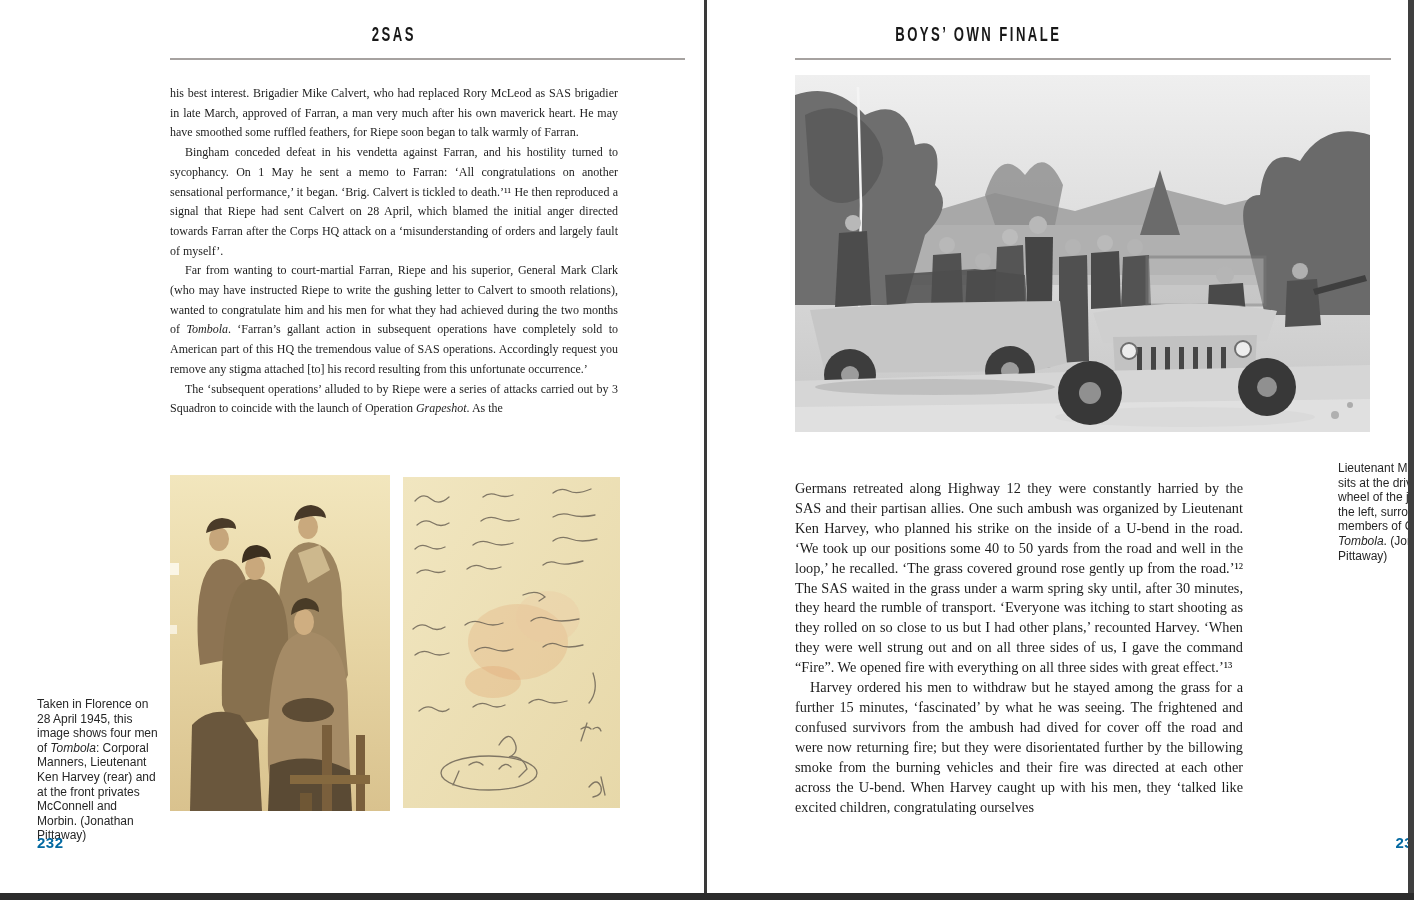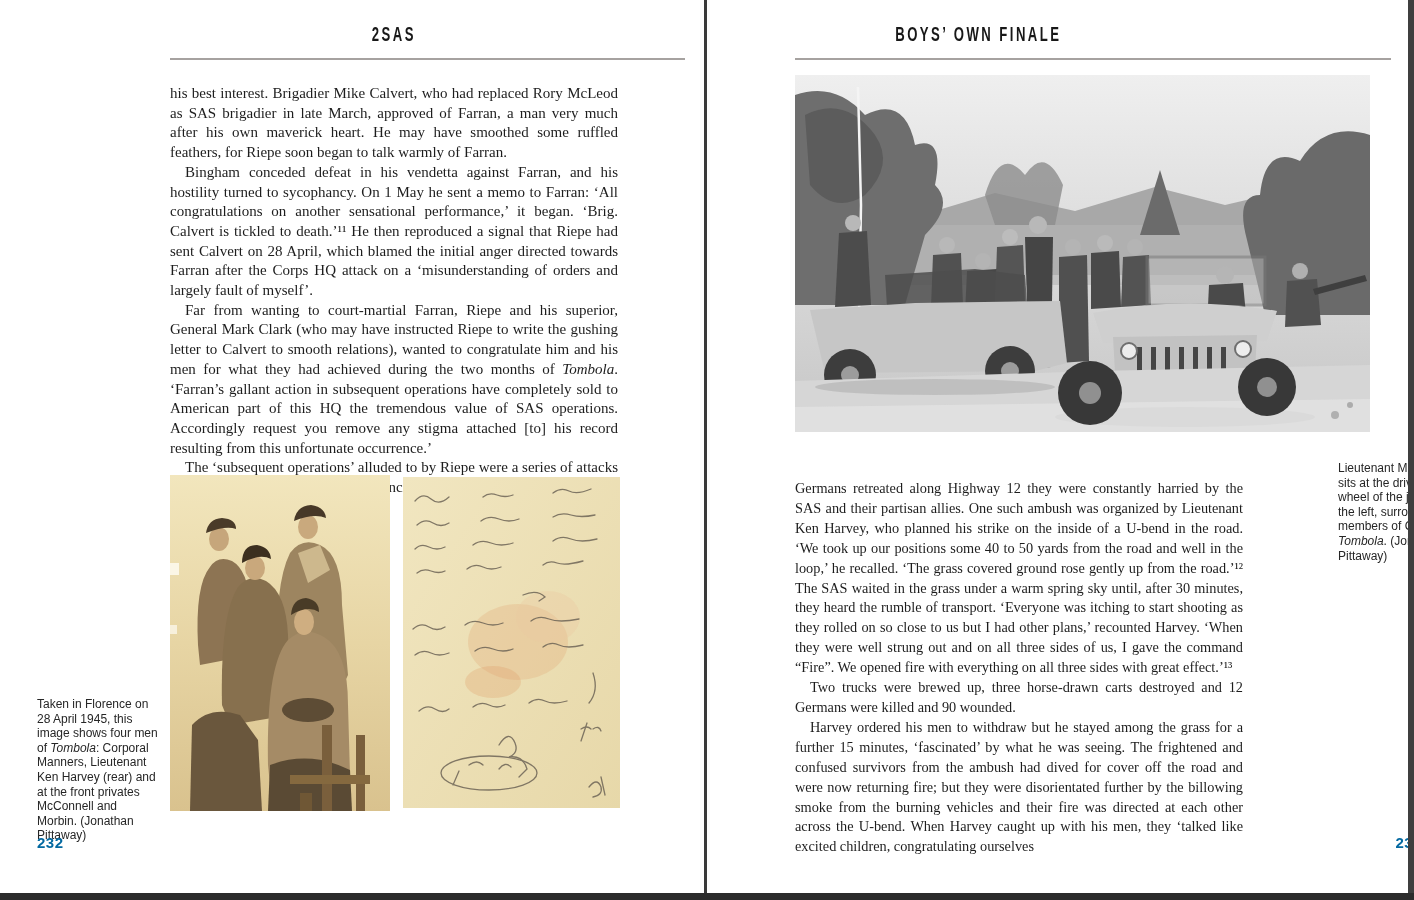--- a/index.html
+++ b/index.html
@@ -22,21 +22,21 @@
 
   .header-rule{position:absolute;top:58px;height:0;border-top:2px solid #a6a2a0;}
   .left-rule{left:170px;width:515px;}
   .right-rule{left:795px;width:596px;}
 
   
   .body-text{
     position:absolute;text-align:justify;color:#1d1d1d;
     font-family:"Liberation Serif", serif;
   }
-  .body-left{left:170px;top:84px;width:448px;font-size:15px;line-height:19.7px;}
+  .body-left{left:170px;top:84px;width:448px;font-size:12px;line-height:19.7px;}
   .body-right{left:795px;top:457px;width:448px;font-size:14.3px;line-height:19.9px;margin-top:22px;}
   .body-text p{margin:0;}
   .body-text p.ind{text-indent:15px;}
 
   
   .photo{position:absolute;margin:0;padding:0;overflow:hidden;}
   .photo svg{display:block;width:100%;height:100%;}
   .portrait{left:170px;top:475px;width:220px;height:336px;}
   .note{left:403px;top:477px;width:217px;height:331px;}
   .jeeps{left:795px;top:75px;width:575px;height:357px;}
@@ -252,21 +252,20 @@
           <circle cx="295" cy="318" r="11" fill="#909090"></circle>
         <circle cx="472" cy="312" r="29" fill="#383838"></circle>
           <circle cx="472" cy="312" r="10" fill="#909090"></circle>
         <circle cx="540" cy="340" r="4" fill="#b0b0b0"></circle>
           <circle cx="555" cy="330" r="3" fill="#acacac"></circle>
       </svg>
     </figure>
 
     <div class="body-text body-right">
       <p>Germans retreated along Highway 12 they were constantly harried by the SAS and their partisan allies. One such ambush was organized by Lieutenant Ken Harvey, who planned his strike on the inside of a U-bend in the road. ‘We took up our positions some 40 to 50 yards from the road and well in the loop,’ he recalled. ‘The grass covered ground rose gently up from the road.’¹² The SAS waited in the grass under a warm spring sky until, after 30 minutes, they heard the rumble of transport. ‘Everyone was itching to start shooting as they rolled on so close to us but I had other plans,’ recounted Harvey. ‘When they were well strung out and on all three sides of us, I gave the command “Fire”. We opened fire with everything on all three sides with great effect.’¹³</p>
-      <p class="ind">Two trucks were brewed up, three horse-drawn carts destroyed and 12 Germans were killed and 90 wounded.</p>
       <p class="ind">Harvey ordered his men to withdraw but he stayed among the grass for a further 15 minutes, ‘fascinated’ by what he was seeing. The frightened and confused survivors from the ambush had dived for cover off the road and were now returning fire; but they were disorientated further by the billowing smoke from the burning vehicles and their fire was directed at each other across the U-bend. When Harvey caught up with his men, they ‘talked like excited children, congratulating ourselves</p>
     </div>
 
     <aside class="caption caption-right">Lieutenant Mike Eld sits at the driver’s wheel of the jeep on the left, surrounded by members of Operation <i>Tombola</i>. (Jonathan Pittaway)</aside>
     <div class="page-num num-right">233</div>
   </section>
 
   <div class="gutter-line"></div>
   <div class="edge-right"></div>
   <div class="edge-bottom"></div>

